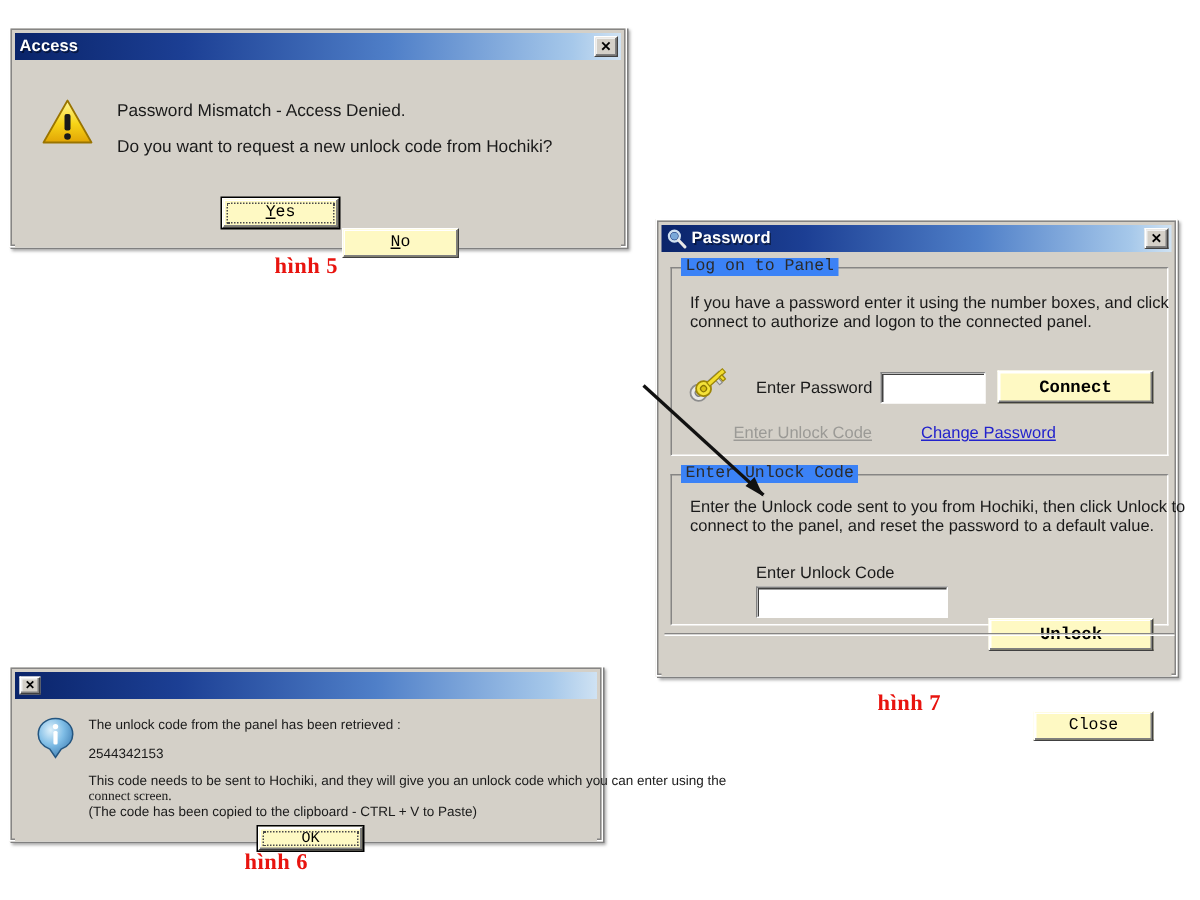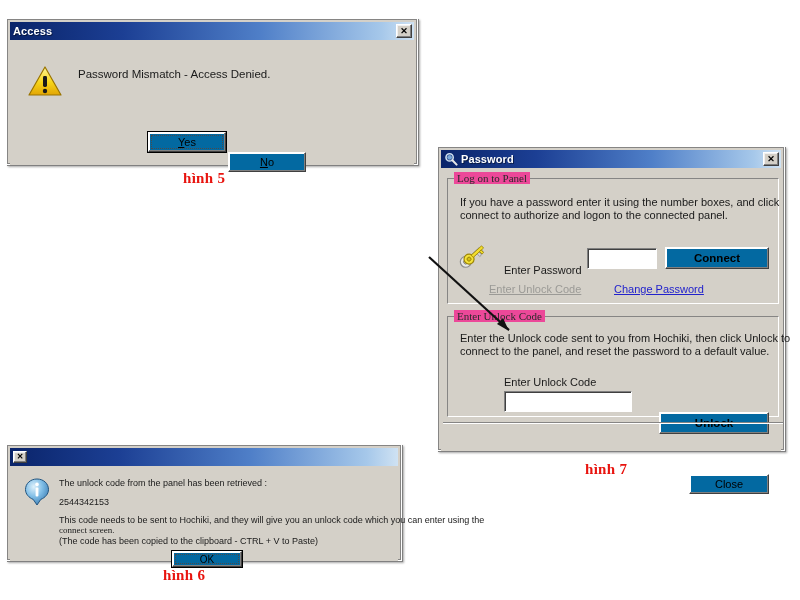--- a/index.html
+++ b/index.html
@@ -76,26 +76,26 @@
     cursor: default;
   }
 
   .dlg-body {
     position: relative;
     background: #d4d0c8;
   }
 
   
   .btn {
-    background: #0369a1;
+    background: #fef9c3;
     border: 1px solid #ffffff;
     border-right-color: #404040;
     border-bottom-color: #404040;
     box-shadow: inset -1px -1px 0 #808080, inset 1px 1px 0 #ffffff;
-    font-family: Liberation Sans, sans-serif;
+    font-family: Liberation Mono, monospace;
     font-size: 11px;
     color: #000;
     display: flex;
     align-items: center;
     justify-content: center;
     box-sizing: border-box;
     cursor: default;
     position: relative;
   }
   .btn.default {
@@ -129,25 +129,25 @@
     position: absolute;
     border: 1px solid #ffffff;
     border-top-color: #868584;
     border-left-color: #868584;
     box-sizing: border-box;
   }
   .groupbox > .gb-label {
     position: absolute;
     top: -7px;
     left: 6px;
-    background: #ec4899;
+    background: #3b82f6;
     padding: 0 3px;
     font-size: 11px;
     color: #2b2b2b;
-    font-family: Liberation Serif, serif;
+    font-family: Liberation Mono, monospace;
     white-space: nowrap;
   }
 
   .txt {
     position: absolute;
     font-family: "Liberation Sans", sans-serif;
     font-size: 11px;
     color: #1a1a1a;
     white-space: pre;
     line-height: 13px;
@@ -210,20 +210,21 @@
               <stop offset="1" stop-color="#e2a505"></stop>
             </linearGradient>
           </defs>
           <path d="M17 2 L33 30 L1 30 Z" fill="url(#wtg)" stroke="#9a7400" stroke-width="1.2" stroke-linejoin="round"></path>
           <rect x="15" y="11" width="4" height="11" rx="1.4" fill="#1a1a1a"></rect>
           <circle cx="17" cy="26" r="2.2" fill="#1a1a1a"></circle>
         </svg>
       </div>
 
       <div class="txt" style="left:68px; top:28px; font-size:11.5px;">Password Mismatch - Access Denied.</div>
+      <div class="txt" style="left:68px; top:52px; font-size:11.5px;">Do you want to request a new unlock code from Hochiki?</div>
 
       <div class="btn default focus" style="left:138px; top:92px; width:78px; height:20px;">
         <span><u>Y</u>es</span>
       </div>
       <div class="btn" style="left:218px; top:92px; width:78px; height:20px;">
         <span><u>N</u>o</span>
       </div>
     </div>
   </div>
 </div>
@@ -265,21 +266,21 @@
           </g>
           <g transform="rotate(-42 21 14)">
             <circle cx="13" cy="11" r="5" fill="#f4e23a" stroke="#9d8606" stroke-width="1.2"></circle>
             <circle cx="13" cy="11" r="2" fill="#d8c014" stroke="#8a7504" stroke-width=".8"></circle>
             <rect x="17.2" y="9.5" width="14" height="3" fill="#f2dd2e" stroke="#9d8606" stroke-width=".8"></rect>
             <rect x="26" y="12.3" width="2.2" height="3.6" fill="#f2dd2e" stroke="#9d8606" stroke-width=".8"></rect>
           </g>
         </svg>
       </div>
 
-      <div class="txt" style="left:63px; top:96px;">Enter Password</div>
+      <div class="txt" style="left:63px; top:85px;">Enter Password</div>
 
       <input class="tinput" type="text" value="" style="position: absolute; left: 146px; top: 80px; width: 70px; height: 21px;" placeholder="">
 
       <div class="btn" style="left:224px; top:79px; width:104px; height:22px;">
         <span style="font-weight:bold; font-size:11.5px;">Connect</span>
       </div>
 
       <div class="link disabled" style="left:48px; top:115px;">Enter Unlock Code</div>
       <div class="link enabled" style="left:173px; top:115px;">Change Password</div>
 

